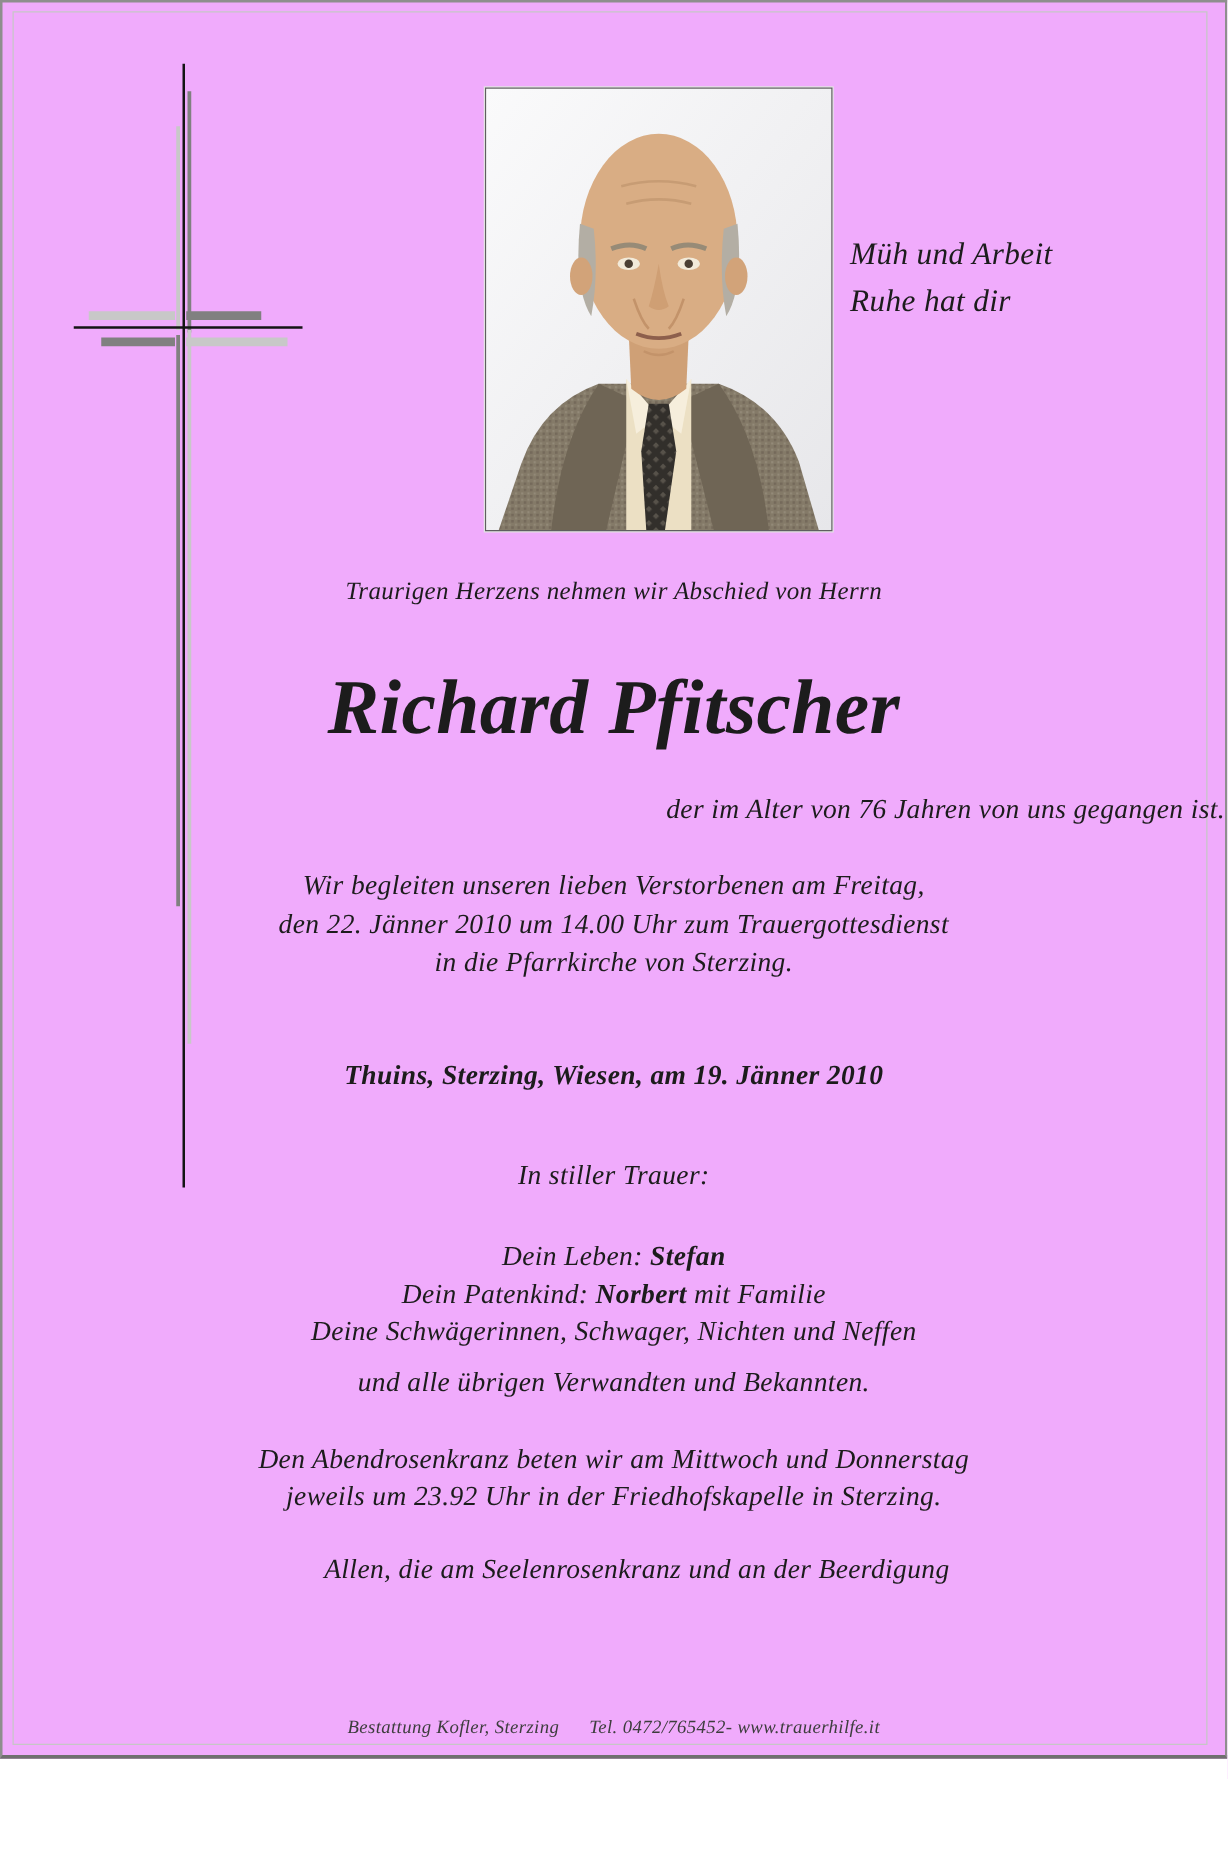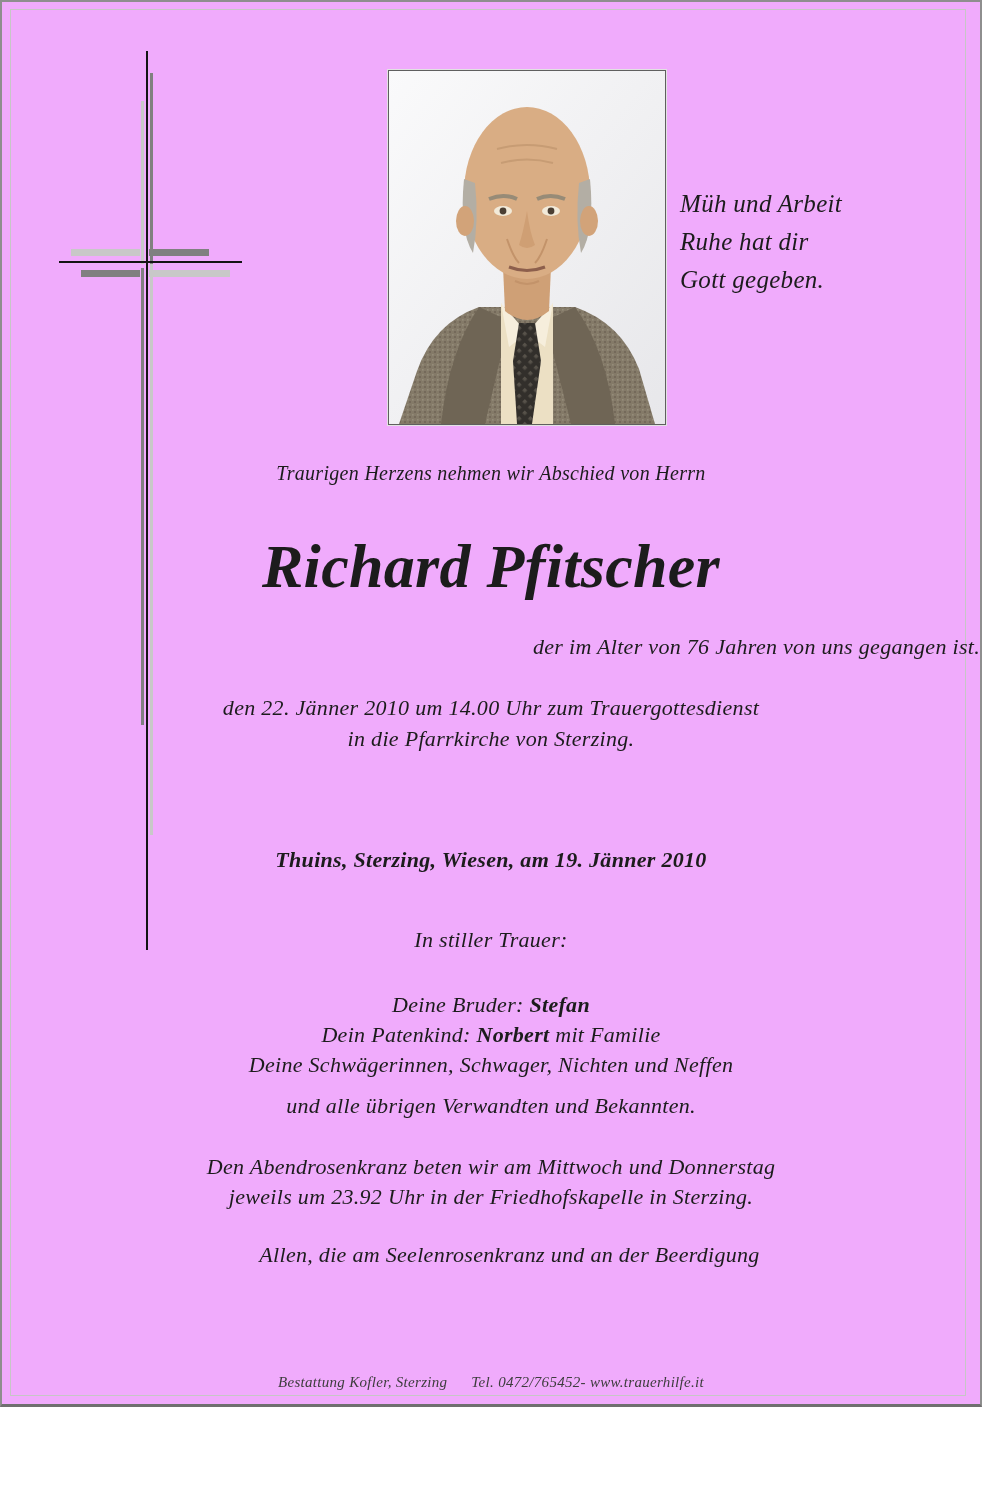--- a/index.html
+++ b/index.html
@@ -140,37 +140,37 @@
         <path d="M118 168 Q124 186 130 192" stroke="#c3936a" stroke-width="2" fill="none"></path>
         <path d="M158 168 Q152 186 146 192" stroke="#c3936a" stroke-width="2" fill="none"></path>
         <path d="M120 196 Q138 203 156 196" stroke="#8d5f4c" stroke-width="3" fill="none"></path>
         <path d="M126 210 Q138 216 150 210" stroke="#c3936a" stroke-width="2" fill="none"></path>
       </svg>
     </div>
 
     <div class="quote script">
       <div>Müh und Arbeit</div>
       <div>Ruhe hat dir</div>
-      <div>Gott gegeben.</div>
     </div>
 
     <div class="centered intro script">Traurigen Herzens nehmen wir Abschied von Herrn</div>
     <h1 class="centered name script">Richard Pfitscher</h1>
     <div class="centered ageline script">der im Alter von 76 Jahren von uns gegangen ist.</div>
 
     <div class="centered funeral script">
+      <div>Wir begleiten unseren lieben Verstorbenen am Freitag,</div>
       <div>den 22. Jänner 2010 um 14.00 Uhr zum Trauergottesdienst</div>
       <div>in die Pfarrkirche von Sterzing.</div>
     </div>
 
     <div class="centered dateline script">Thuins, Sterzing, Wiesen, am 19. Jänner 2010</div>
     <div class="centered trauer script">In stiller Trauer:</div>
 
     <div class="centered mourners script">
-      <div><span>Deine Bruder: </span><b>Stefan</b></div>
+      <div><span>Dein Leben: </span><b>Stefan</b></div>
       <div><span>Dein Patenkind: </span><b>Norbert</b><span> mit Familie</span></div>
       <div>Deine Schwägerinnen, Schwager, Nichten und Neffen</div>
       <div class="last">und alle übrigen Verwandten und Bekannten.</div>
     </div>
 
     <div class="centered rosary script">
       <div>Den Abendrosenkranz beten wir am Mittwoch und Donnerstag</div>
       <div>jeweils um 23.92 Uhr in der Friedhofskapelle in Sterzing.</div>
     </div>
 

